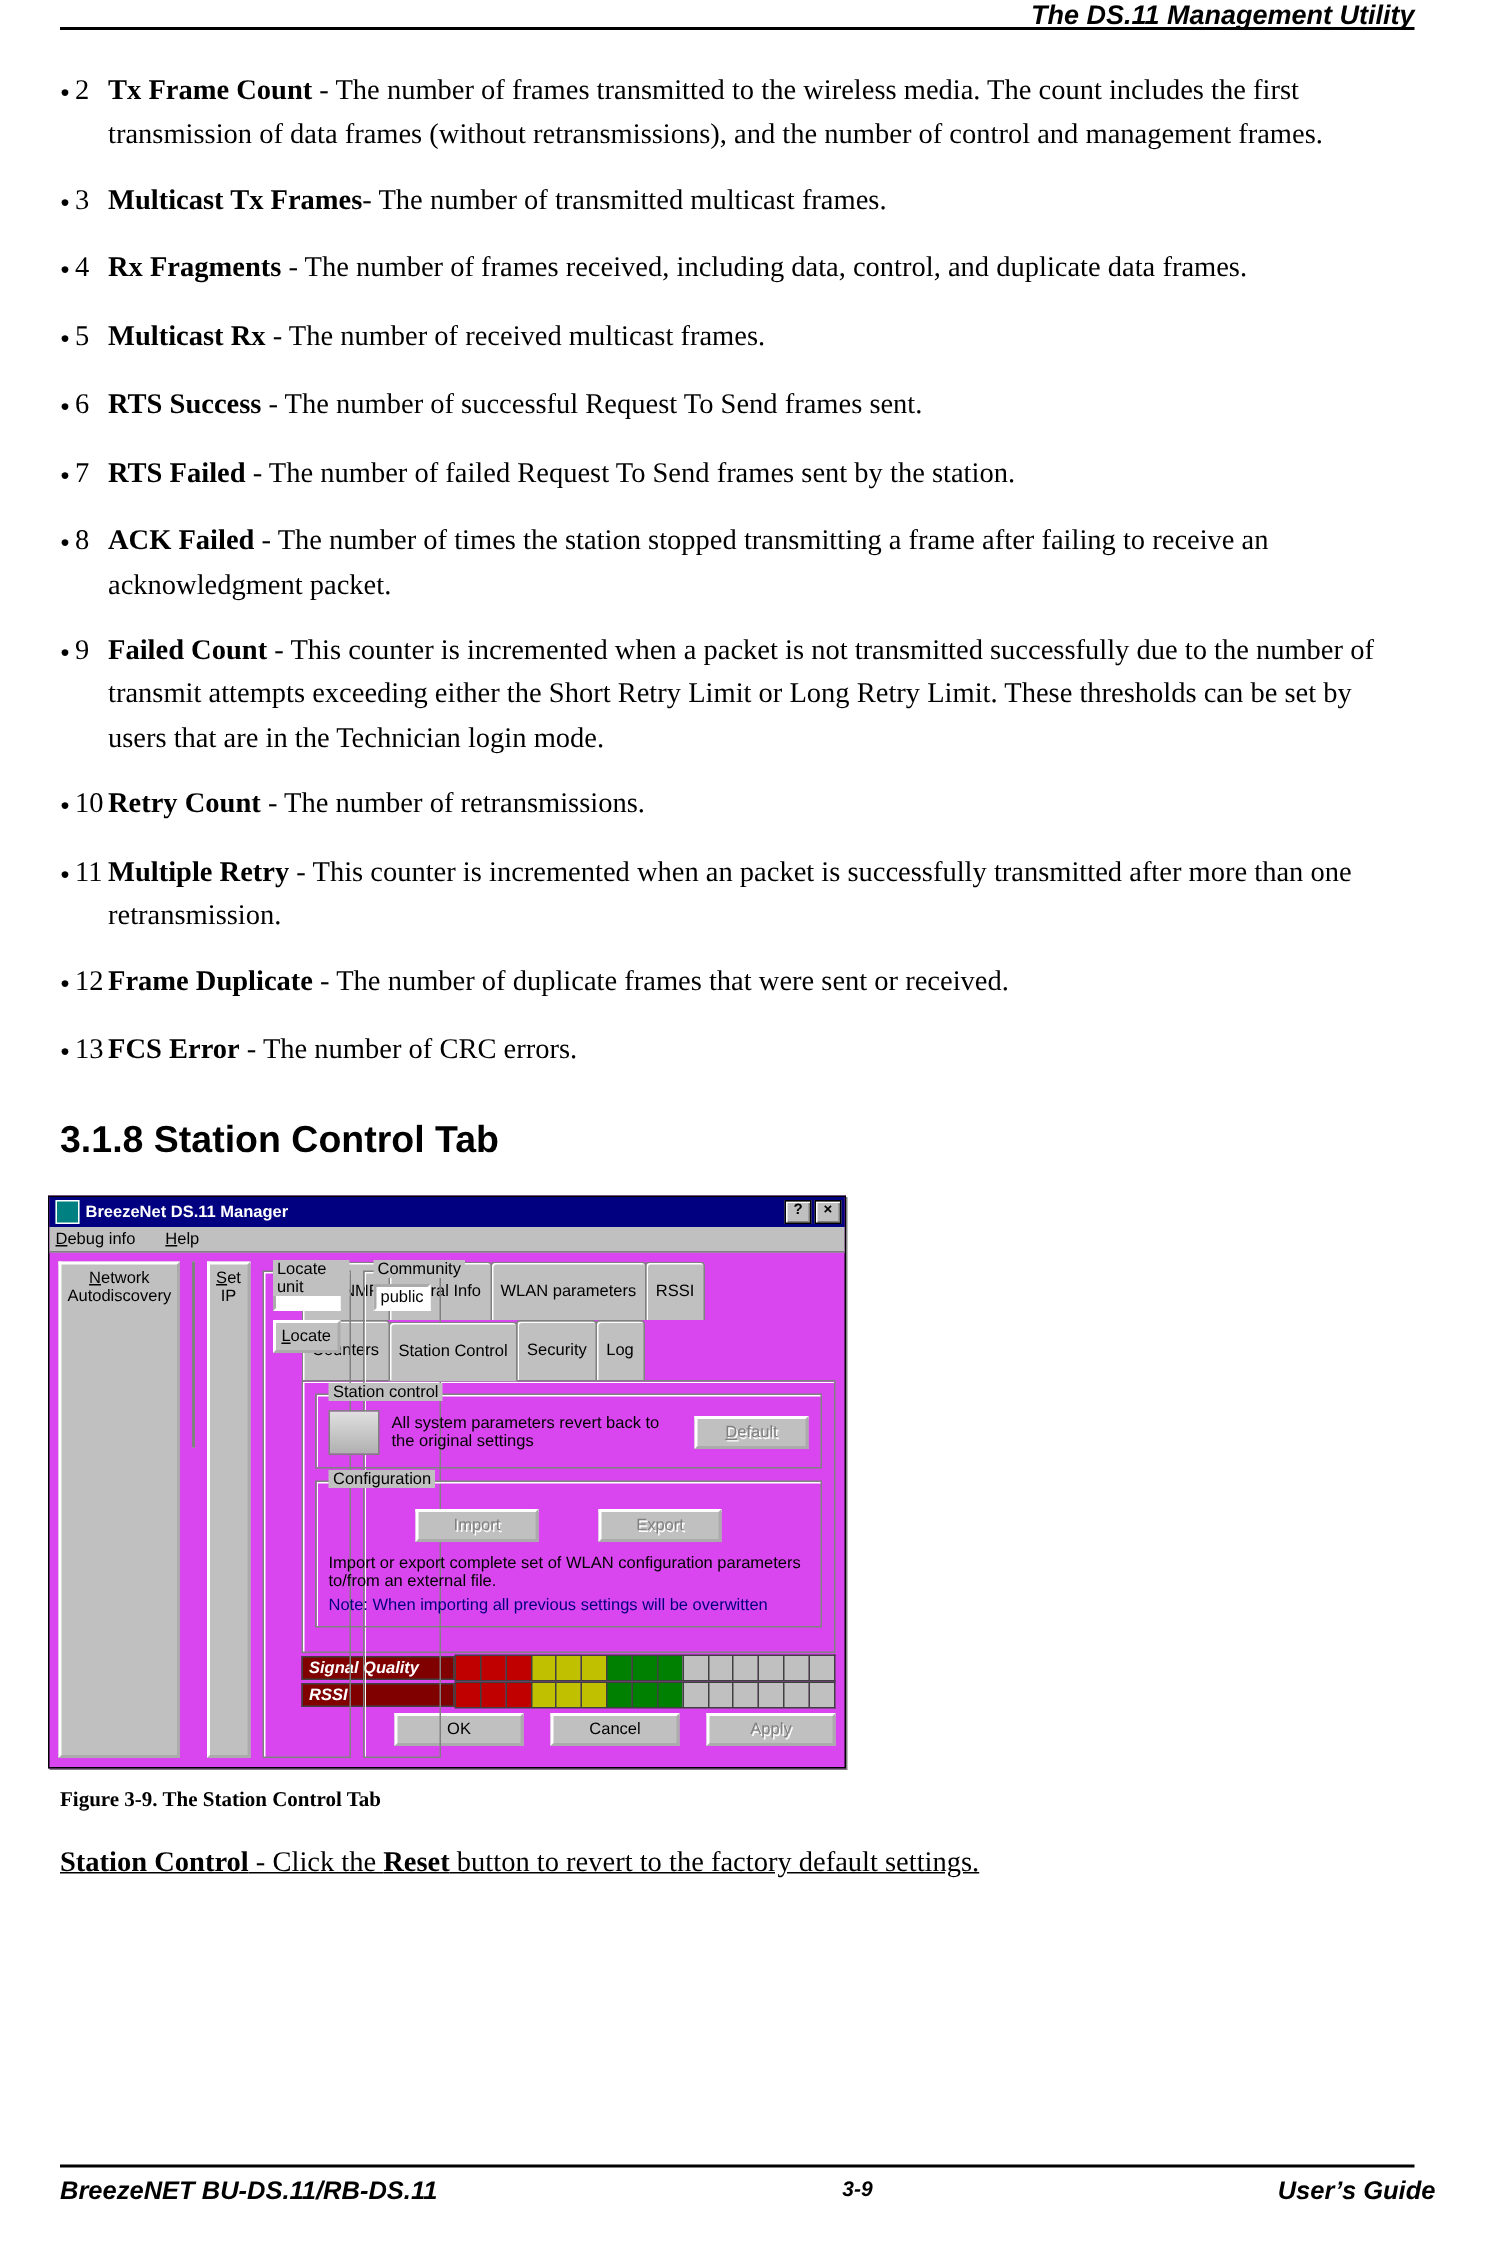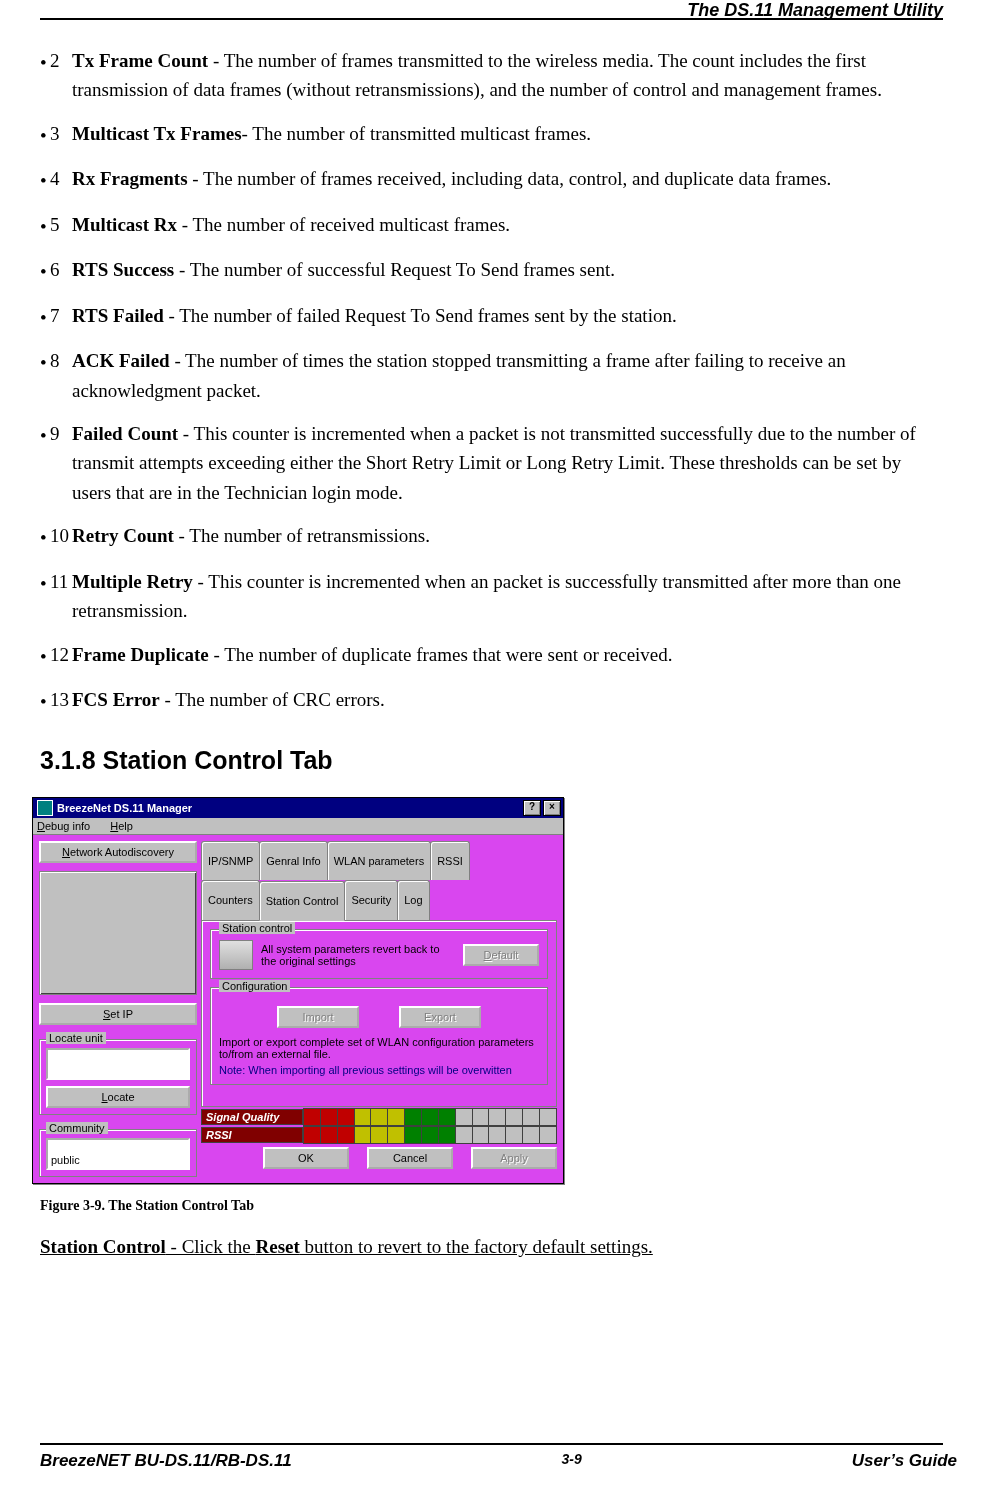--- a/index.html
+++ b/index.html
@@ -125,21 +125,21 @@
   .menubar span u { text-decoration: underline; }
 
   .win-body {
     display: flex;
     padding: 6px;
     gap: 4px;
   }
   .leftcol {
     width: 158px;
     display: flex;
-    flex-direction: column;
+    flex-direction: row;
     gap: 8px;
   }
   .rightcol {
     flex: 1;
     display: flex;
     flex-direction: column;
   }
   .wbtn {
     background: #c0c0c0;
     border: 2px outset #fff;
@@ -171,21 +171,21 @@
     background: #c0c0c0;
     padding: 0 3px;
     font-size: 11px;
   }
   .textbox {
     background: #fff;
     border: 2px inset #fff;
     height: 18px;
     width: 100%;
     box-sizing: border-box;
-    padding: 14px 3px;
+    padding: 1px 3px;
     font-size: 11px;
   }
 
   .tabs-row {
     display: flex;
   }
   .tab {
     border: 1px solid #808080;
     border-bottom: none;
     background: #c0c0c0;

